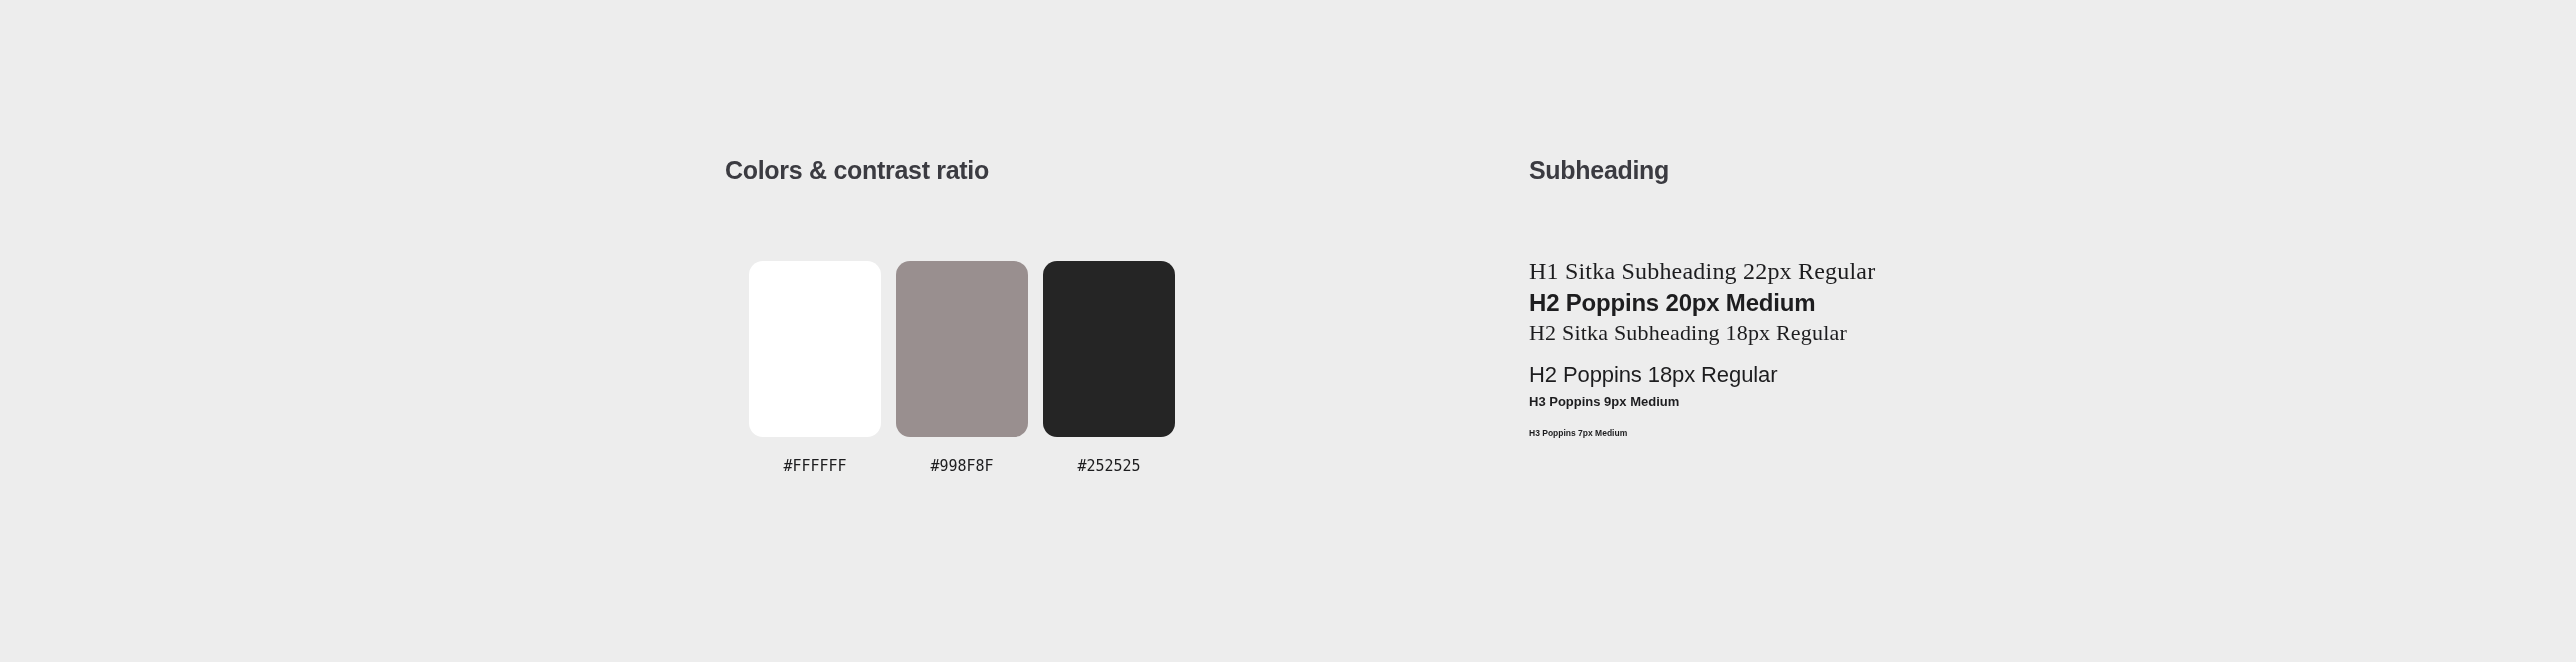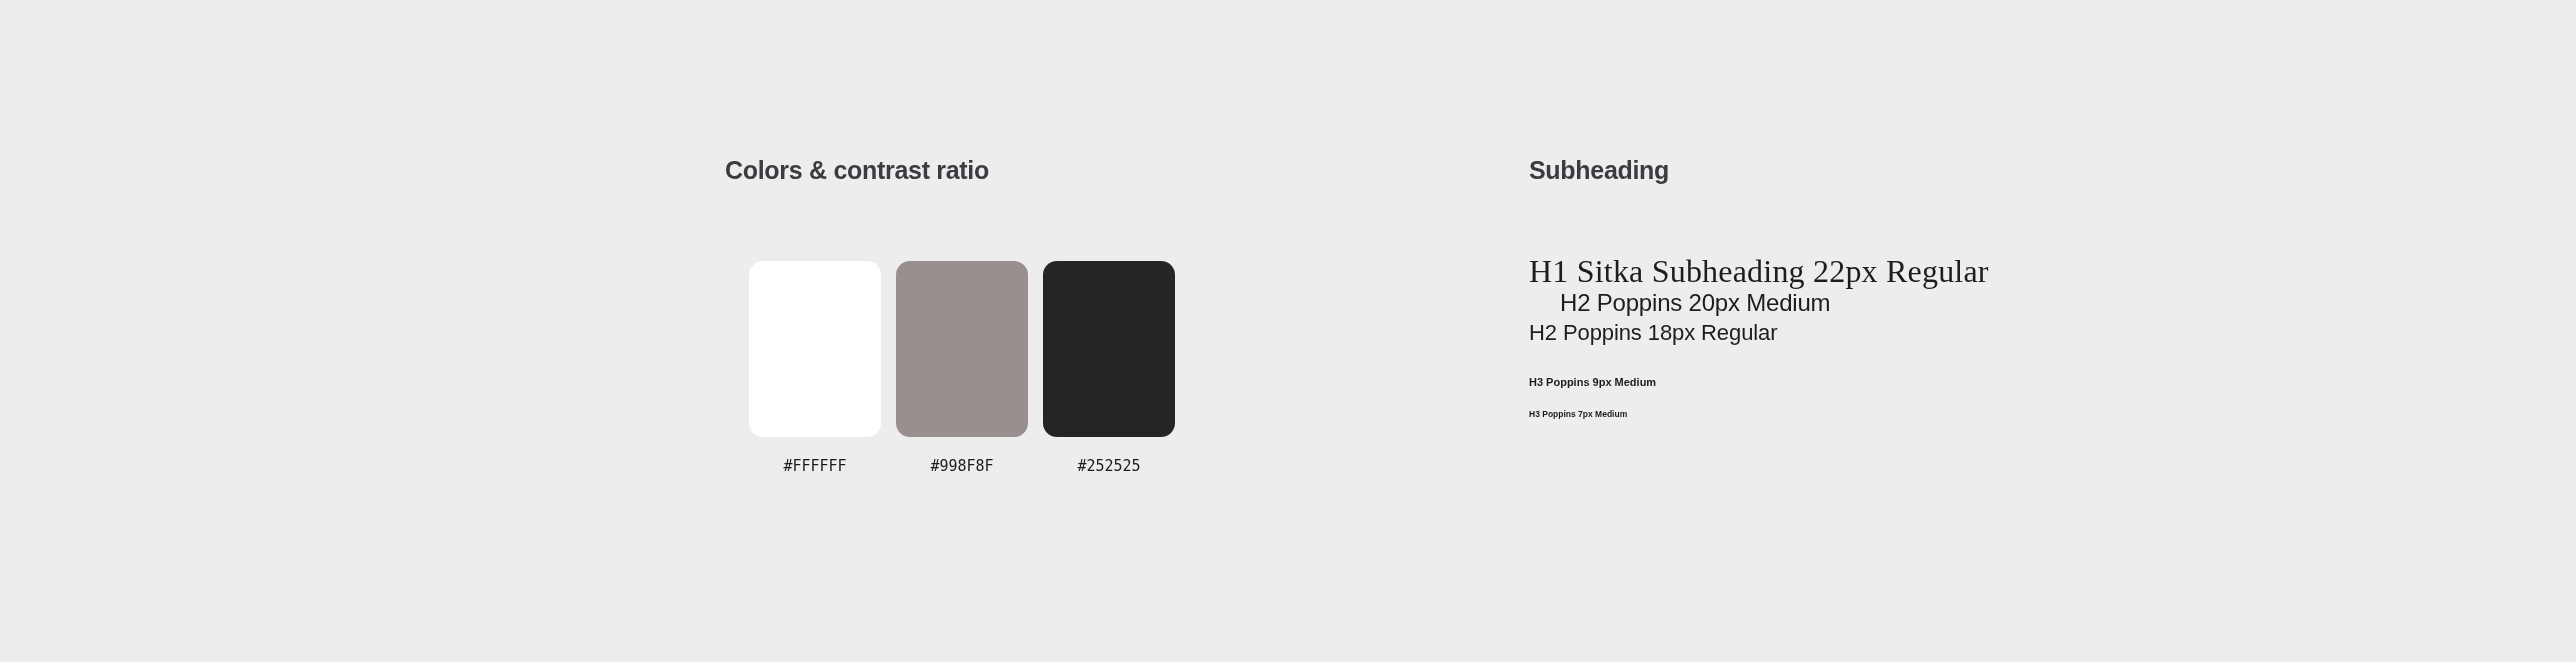--- a/index.html
+++ b/index.html
@@ -87,50 +87,50 @@
     color: #1d1d1f;
     white-space: nowrap;
   }
   .type-serif {
     font-family: "Liberation Serif", "DejaVu Serif", serif;
   }
   .type-sans {
     font-family: "Liberation Sans", sans-serif;
   }
   .t-h1-serif-22 {
-    font-size: 32px;
+    font-size: 24px;
     line-height: 32px;
     font-weight: normal;
     letter-spacing: 0.2px;
   }
   .t-h2-sans-20 {
     font-size: 24px;
     line-height: 31px;
-    font-weight: normal;
+    font-weight: bold;
     letter-spacing: -0.2px;
-    margin-left: 31px;
   }
   .t-h2-serif-18 {
     font-size: 22px;
     line-height: 30px;
     font-weight: normal;
     letter-spacing: 0.2px;
   }
   .t-h2-sans-18 {
     font-size: 22px;
     line-height: 30px;
     font-weight: normal;
     letter-spacing: -0.1px;
+    margin-top: 12px;
   }
   .t-h3-sans-9 {
-    font-size: 11px;
+    font-size: 13px;
     line-height: 17px;
     font-weight: 600;
     letter-spacing: 0px;
-    margin-top: 26px;
+    margin-top: 3px;
   }
   .t-h3-sans-7 {
     font-size: 8.5px;
     line-height: 14px;
     font-weight: 600;
     letter-spacing: 0px;
     margin-top: 16px;
   }
 </style>
 </head>
@@ -156,20 +156,21 @@
         </div>
       </div>
   </section>
 
   <section class="typography-panel">
     <h2 class="section-title">Subheading</h2>
 
     <div class="type-list" id="type-list">
         <div class="type-line type-serif t-h1-serif-22">H1 Sitka Subheading 22px Regular</div>
         <div class="type-line type-sans t-h2-sans-20">H2 Poppins 20px Medium</div>
+        <div class="type-line type-serif t-h2-serif-18">H2 Sitka Subheading 18px Regular</div>
         <div class="type-line type-sans t-h2-sans-18">H2 Poppins 18px Regular</div>
         <div class="type-line type-sans t-h3-sans-9">H3 Poppins 9px Medium</div>
         <div class="type-line type-sans t-h3-sans-7">H3 Poppins 7px Medium</div>
       </div>
   </section>
 
 </div>
 
 
 </body></html>

